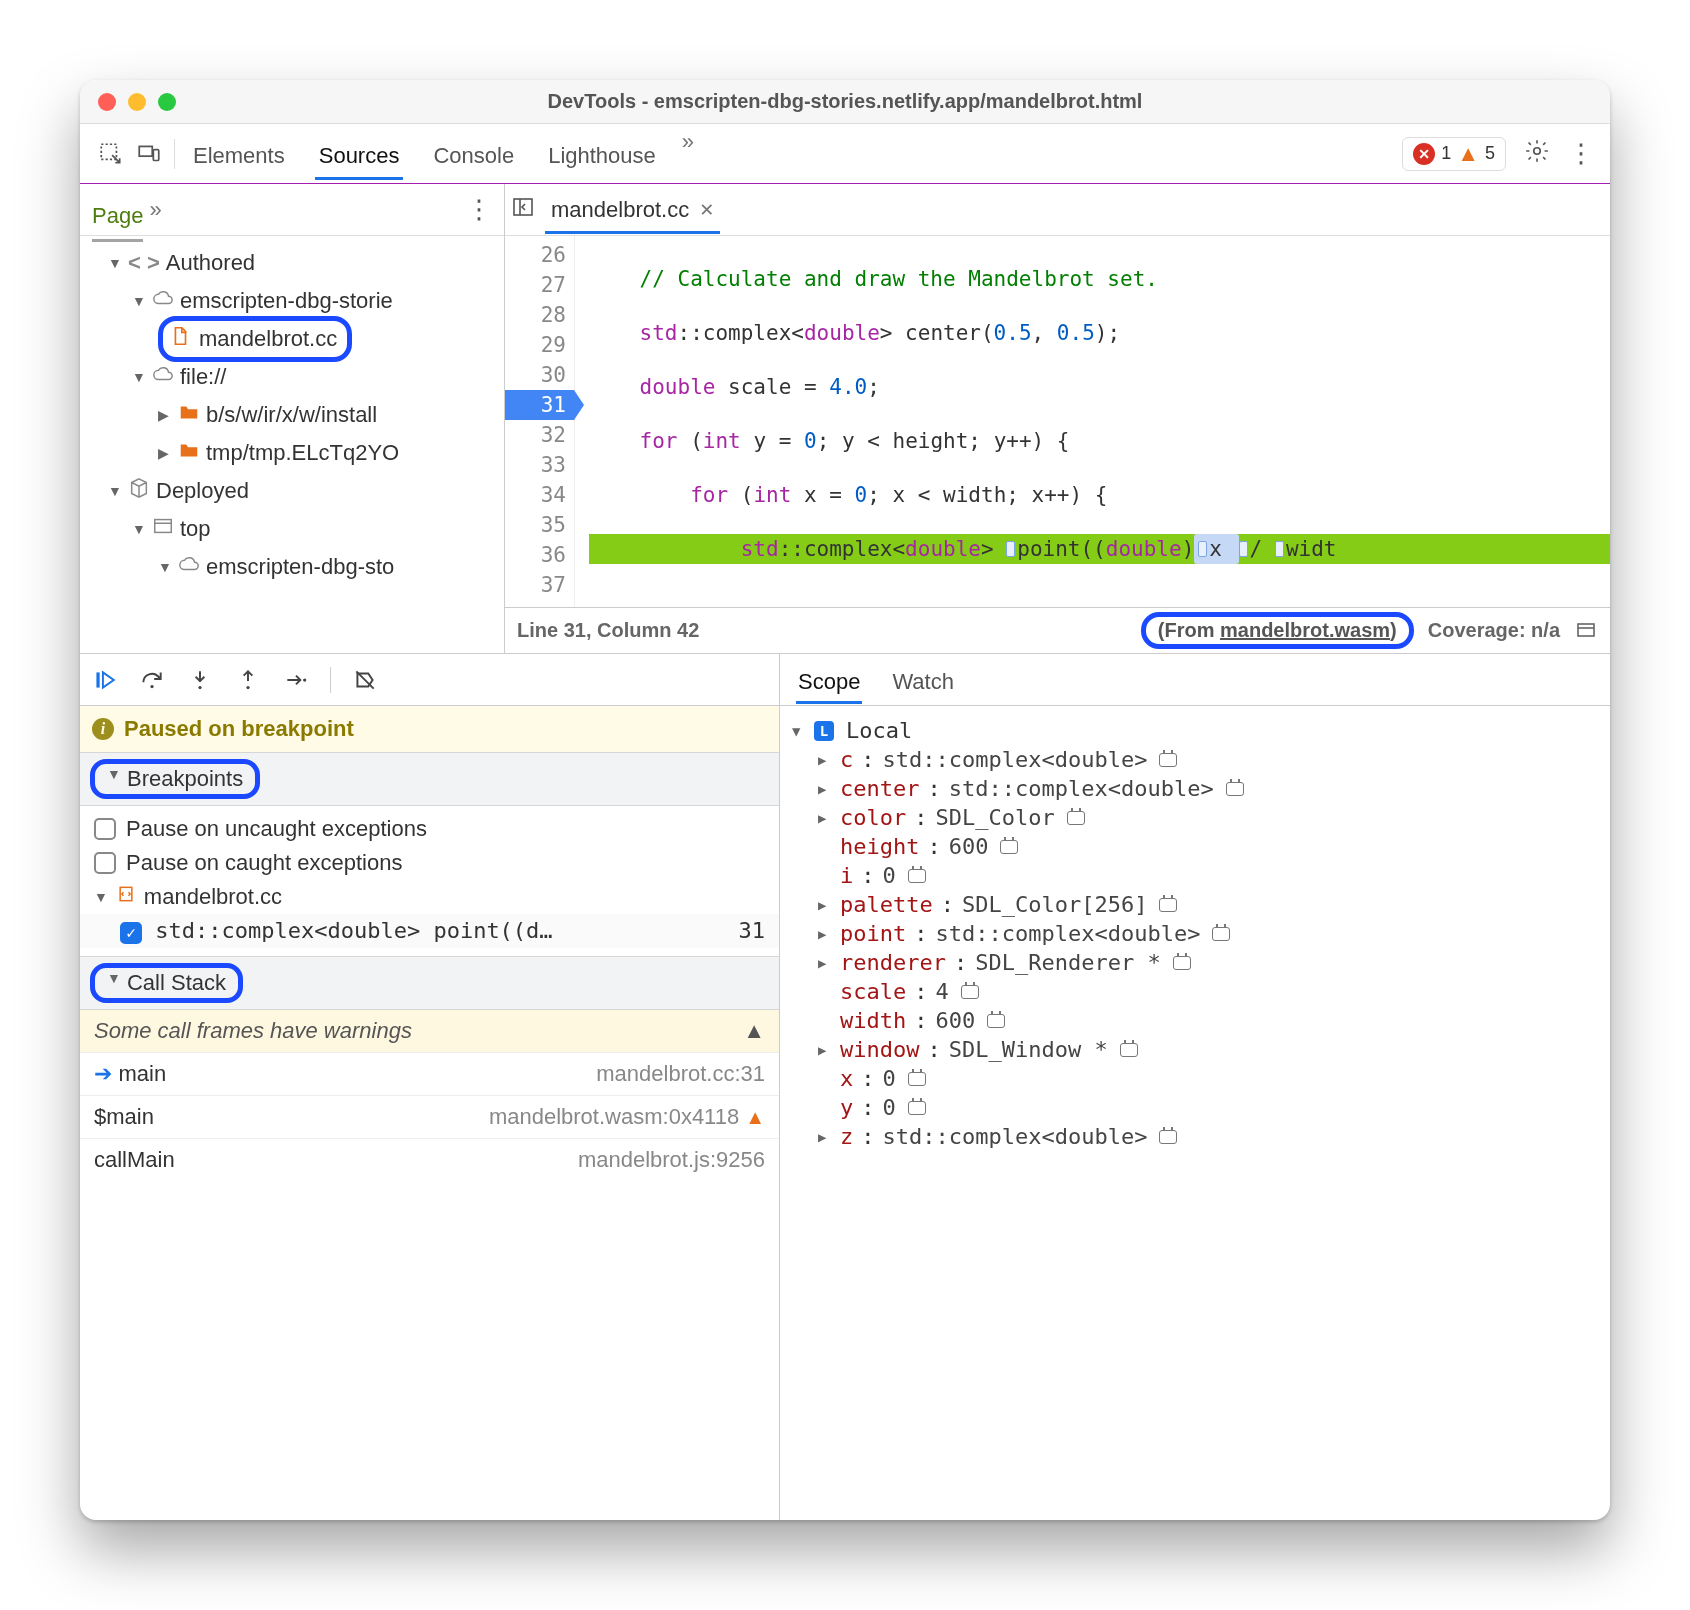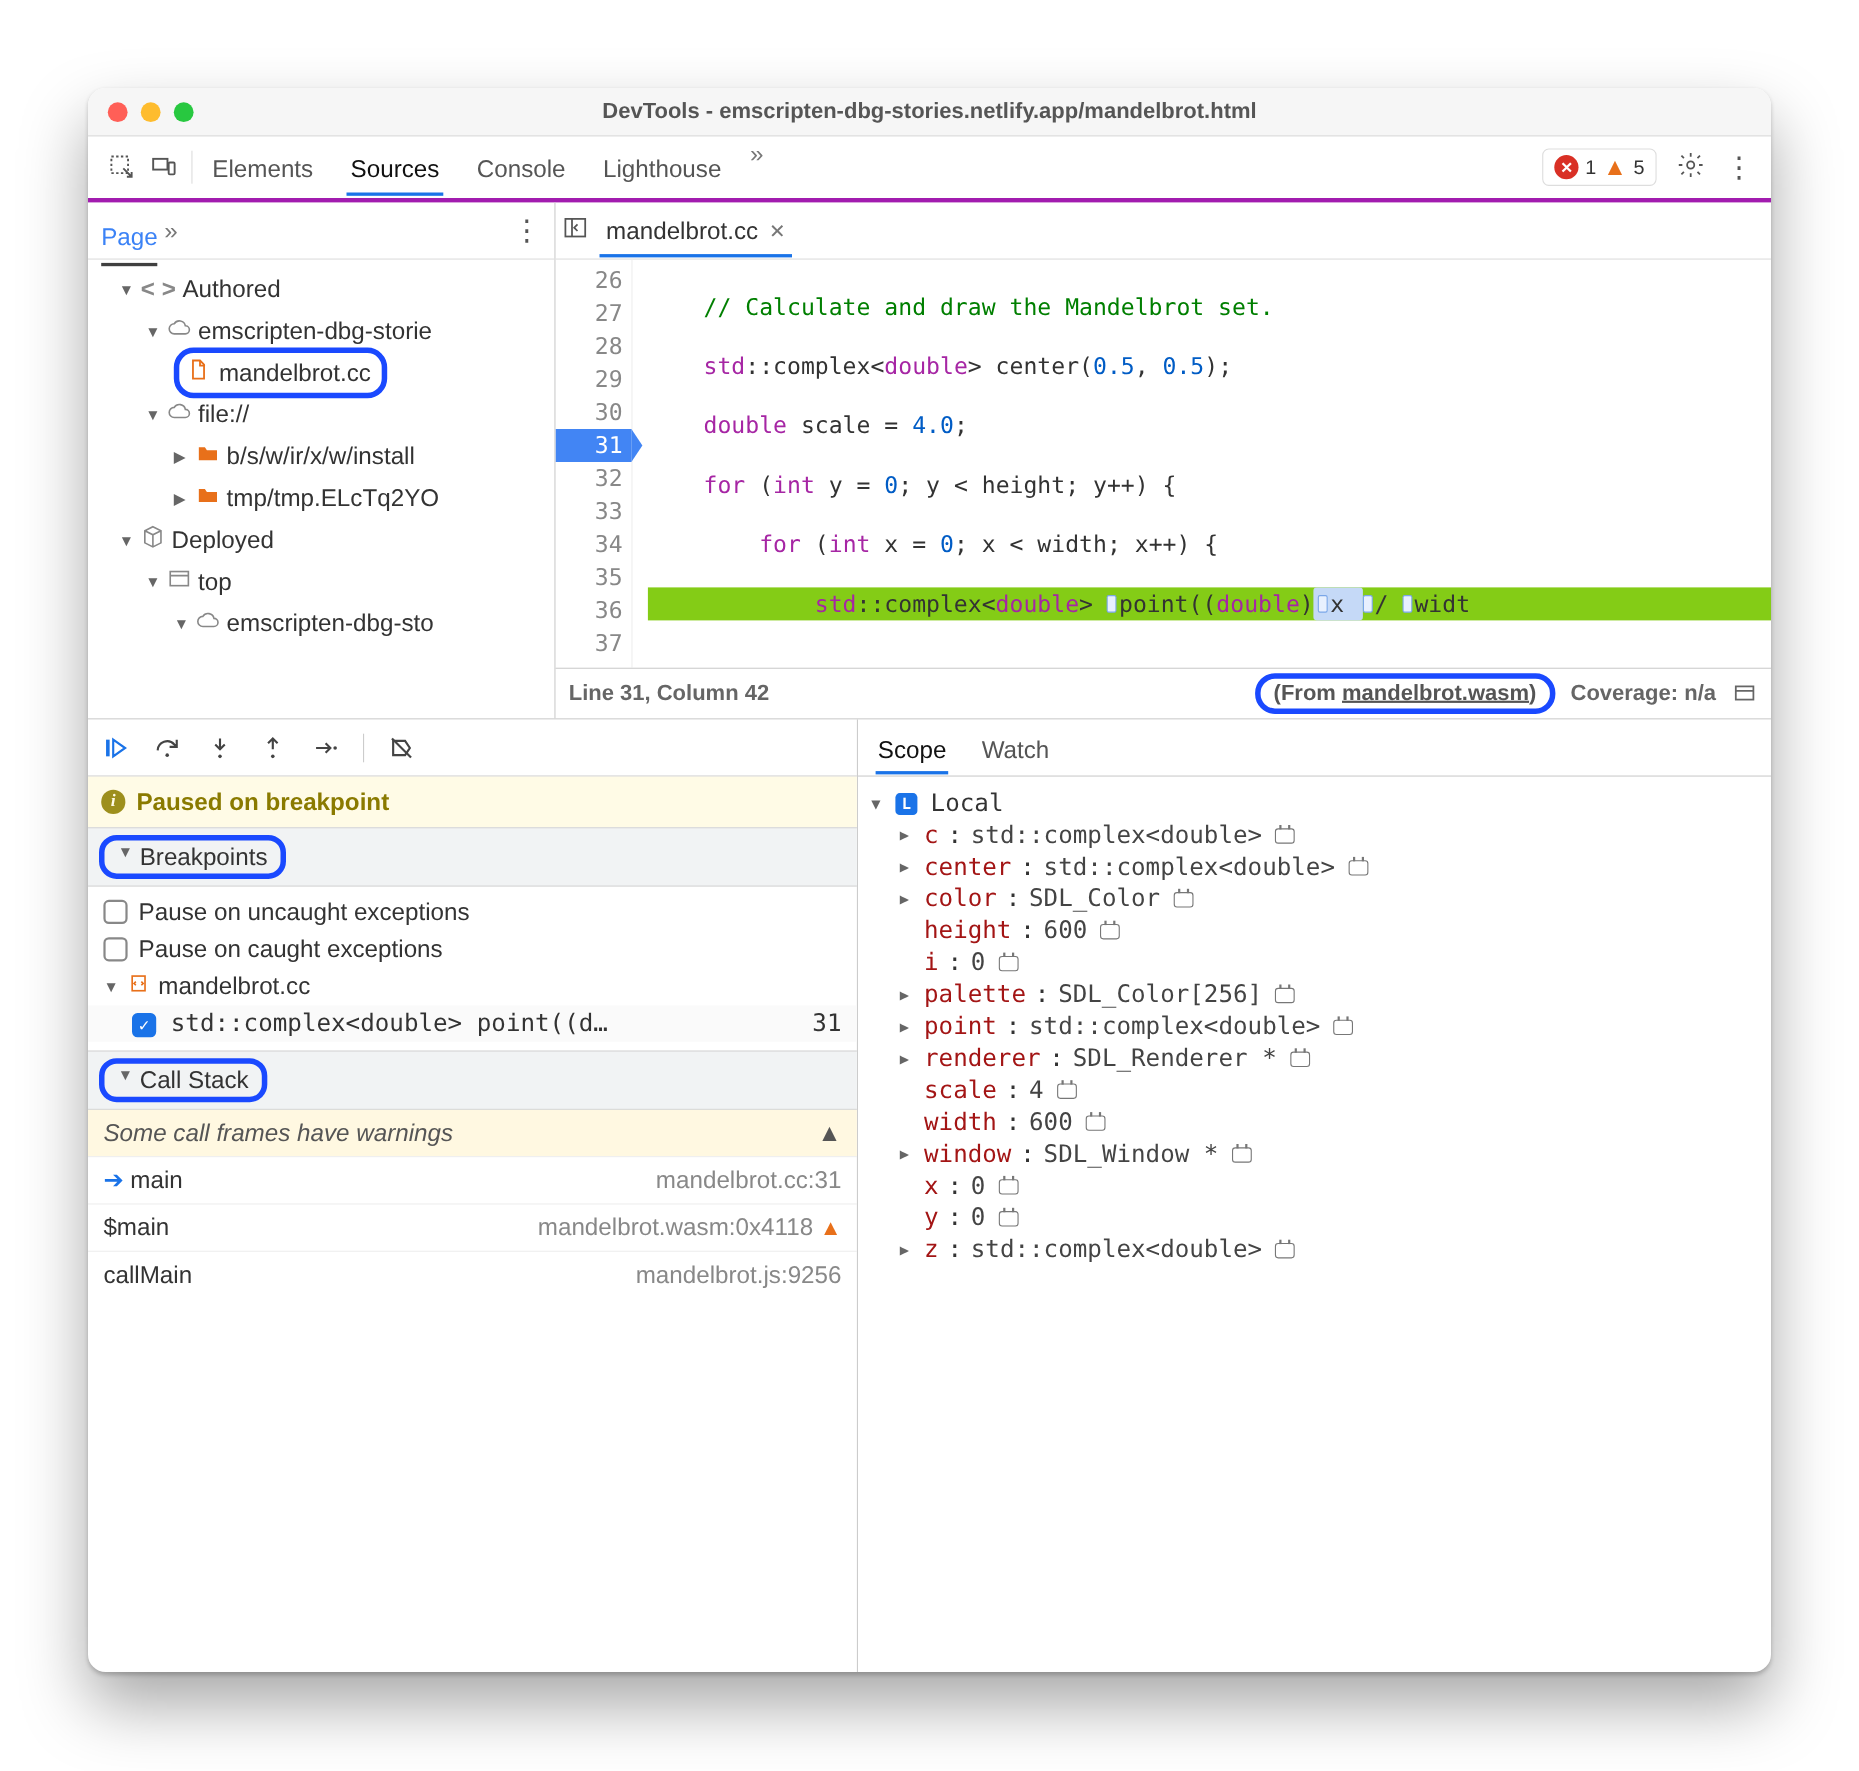--- a/index.html
+++ b/index.html
@@ -34,21 +34,21 @@
   .tdot.red { background:#ff5f57; }
   .tdot.yellow { background:#febc2e; }
   .tdot.green { background:#28c840; }
   .titlebar-title {
     position:absolute; left:0; right:0; text-align:center;
     font-weight:600; font-size:20px; color:#555;
   }
   
   .toolbar {
     height: 60px; display:flex; align-items:center;
-    border-bottom: 4px solid #a21caf;
+    border-bottom: 1px solid #a21caf;
     padding: 0 6px;
   }
   .tool-icons { display:flex; gap:8px; padding:0 10px; }
   .tool-icons span { width:30px; height:30px; display:flex; align-items:center; justify-content:center; color:#555; }
   .tool-icons svg { width:26px; height:26px; stroke:#555; fill:none; stroke-width:1.6; }
   .tabbar { display:flex; gap:26px; margin-left:14px; flex:1; }
   .tab {
     font-size:22px; color:#555; padding:14px 4px 10px; position:relative;
   }
   .tab.active { color:#111; font-weight:500; }
@@ -61,21 +61,21 @@
   .badge-err { background:#d93025; color:#fff; width:22px; height:22px; border-radius:50%; display:flex; align-items:center; justify-content:center; font-size:14px; font-weight:bold;}
   .badge-warn { color:#e8701a; font-size:22px; }
   .gear svg { width:26px; height:26px; stroke:#555; fill:none; stroke-width:1.5;}
   .kebab { font-size:26px; color:#555; letter-spacing:0;}
   
   .upper { display:flex; height:470px; border-bottom:1px solid #ccc; }
   .left-pane { width:425px; border-right:1px solid #ccc; display:flex; flex-direction:column;}
   .left-tabs { display:flex; align-items:center; height:52px; border-bottom:1px solid #ddd; padding:0 12px; justify-content:space-between;}
   .left-tabs-left { display:flex; gap:10px; align-items:center;}
   .left-tab { font-size:22px; color:#555;}
-  .left-tab.active { color:#3b82f6; border-bottom:3px solid #404040; padding-bottom:10px; margin-bottom:-11px;margin-top:15px;}
+  .left-tab.active { color:#4d7c0f; border-bottom:3px solid #a3a3a3; padding-bottom:10px; margin-bottom:-11px;margin-top:15px;}
   .tree { padding:8px 6px; font-size:22px; overflow:hidden; flex:1;}
   .tree-row { display:flex; align-items:center; gap:6px; height:38px; white-space:nowrap; }
   .tree-row .arrow { width:14px; color:#666; font-size:14px;}
   .tree-row.indent1 { padding-left: 22px;}
   .tree-row.indent2 { padding-left: 46px;}
   .tree-row.indent3 { padding-left: 72px;}
   .icon-angles { color:#888; font-weight:bold; }
   .icon-cloud svg, .icon-window svg, .icon-cube svg { width:22px; height:22px; stroke:#888; fill:none; stroke-width:1.6;}
   .icon-folder svg { width:22px; height:22px; fill:#e8701a;}
   .icon-file svg { width:22px; height:22px; fill:none; stroke:#e8701a; stroke-width:1.8;}

